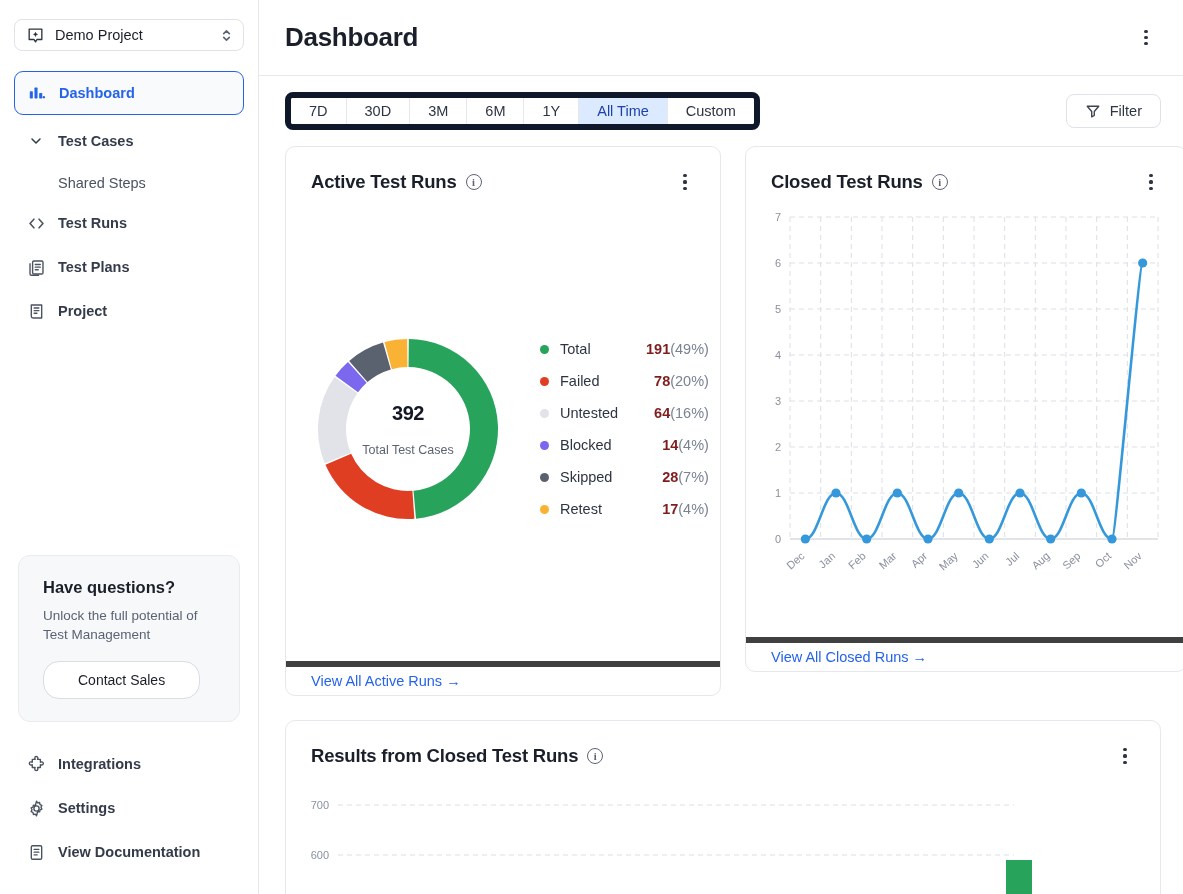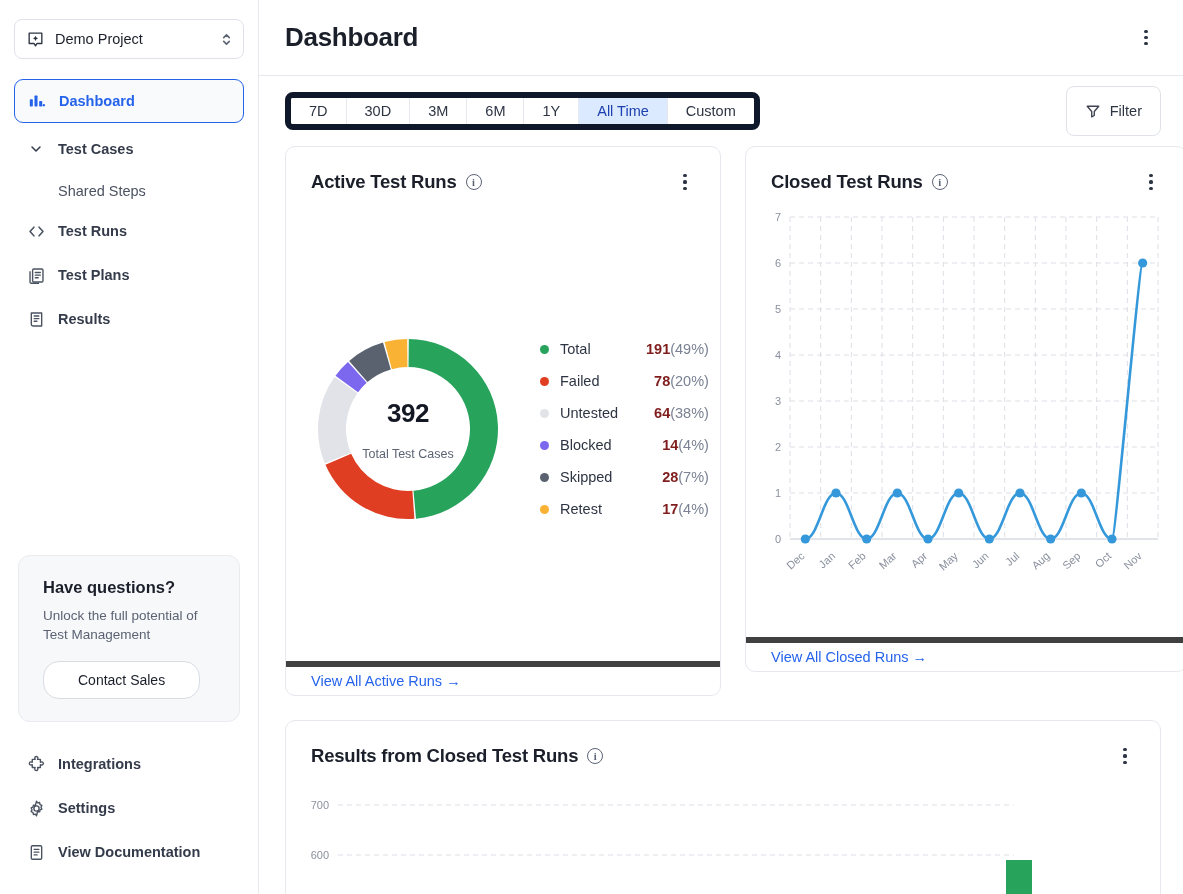--- a/index.html
+++ b/index.html
@@ -16,21 +16,21 @@
   .sidebar {
     width: 259px; height: 894px;
     background: #ffffff;
     border-right: 1px solid #e6e8ed;
     display: flex; flex-direction: column;
     flex: 0 0 259px;
     position: relative;
   }
   .project-select {
     margin: 19px 14px 0 14px;
-    height: 40px;
+    height: 32px;
     border: 1px solid #dfe2e8;
     border-radius: 8px;
     display: flex; align-items: center;
     padding: 0 10px 0 11px;
     gap: 10px;
     background: #fff;
     cursor: pointer;
   }
   .project-select .pname {
     font-size: 14.5px; color: #1b1f2a; flex: 1;
@@ -123,21 +123,21 @@
     font-size: 14.5px;
     color: #2d3442;
     border-right: 1px solid #e6e8ed;
     cursor: pointer;
     background: #fff;
   }
   .segctl .seg:last-child { border-right: none; }
   .segctl .seg.active { background: #dbeafe; color: #1e40af; }
   .filter-btn {
     margin-left: auto;
-    height: 50px;
+    height: 34px;
     border: 1px solid #dfe2e8;
     border-radius: 8px;
     background: #fff;
     display: flex; align-items: center; gap: 9px;
     padding: 0 18px;
     font-size: 14.5px;
     color: #2d3442;
     cursor: pointer;
     font-family: inherit;
   }
@@ -173,21 +173,21 @@
 
   
   .card-active { width: 436px; flex: 0 0 436px; height: 550px; }
   .donut-area { flex: 1; display: flex; align-items: center; padding: 0 14px 0 18px; }
   .donut-wrap { position: relative; width: 196px; height: 196px; flex: 0 0 196px; margin-left: 6px; }
   .donut-center {
     position: absolute; inset: 0;
     display: flex; flex-direction: column; align-items: center; justify-content: center;
     pointer-events: none;
   }
-  .donut-center .big { font-size: 26px; font-weight: 700; color: #141824; letter-spacing: -0.4px; }
+  .donut-center .big { font-size: 20px; font-weight: 700; color: #141824; letter-spacing: -0.4px; }
   .donut-center .sub { font-size: 12.5px; color: #5b6373; margin-top: 18px; }
   .legend { margin-left: 34px; display: flex; flex-direction: column; gap: 16px; }
   .lg-row { display: flex; align-items: center; font-size: 14.5px; }
   .lg-dot { width: 9px; height: 9px; border-radius: 50%; flex: 0 0 9px; margin-right: 11px; }
   .lg-name { color: #2d3442; width: 86px; }
   .lg-val { font-weight: 700; color: #7f1d1d; margin-left: auto; }
   .lg-pct { color: #7a8293; font-weight: 400; }
 
   
   .card-closed { flex: 1; height: 526px; }
@@ -273,21 +273,21 @@
         <span>Test Plans</span>
       </div>
 
       <div class="nav-item">
         <span class="ico">
           <svg width="19" height="19" viewBox="0 0 22 22" fill="none" stroke="#4b5361" stroke-width="1.6" stroke-linejoin="round">
             <path d="M5 3.5h12v15H7a2 2 0 01-2-2z"></path>
             <path d="M8.3 7h5.4M8.3 10h5.4M8.3 13h3.2" stroke-linecap="round"></path>
           </svg>
         </span>
-        <span>Results</span>
+        <span>Project</span>
       </div>
 
     </nav>
 
     <div class="promo">
       <h4>Have questions?</h4>
       <p>Unlock the full potential of Test Management</p>
       <button>Contact Sales</button>
     </div>
 
@@ -396,21 +396,21 @@
               <div class="lg-row">
                 <span class="lg-dot" style="background:#e03e23"></span>
                 <span class="lg-name">Failed</span>
                 <span class="lg-val">78</span>
                   <span class="lg-pct">(20%)</span>
               </div>
               <div class="lg-row">
                 <span class="lg-dot" style="background:#e2e3e8"></span>
                 <span class="lg-name">Untested</span>
                 <span class="lg-val">64</span>
-                  <span class="lg-pct">(38%)</span>
+                  <span class="lg-pct">(16%)</span>
               </div>
               <div class="lg-row">
                 <span class="lg-dot" style="background:#7b68ee"></span>
                 <span class="lg-name">Blocked</span>
                 <span class="lg-val">14</span>
                   <span class="lg-pct">(4%)</span>
               </div>
               <div class="lg-row">
                 <span class="lg-dot" style="background:#5a6270"></span>
                 <span class="lg-name">Skipped</span>

